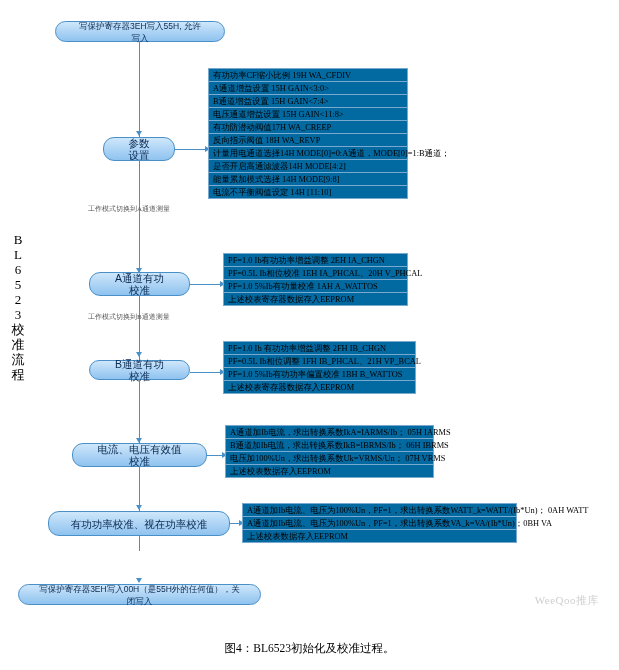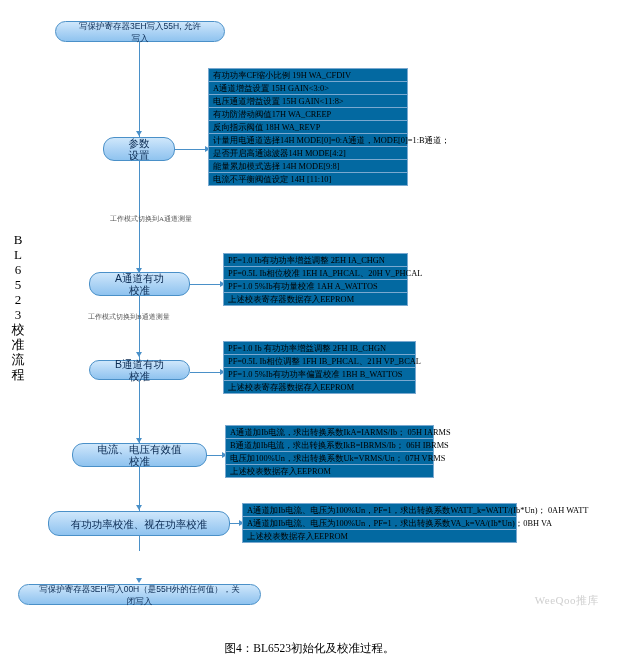--- a/index.html
+++ b/index.html
@@ -182,26 +182,27 @@
 
   <div class="hline" style="left:190px; top:372px; width:33px;"></div>
   <div class="arrow-right" style="left:220px; top:368.5px;"></div>
 
   <div class="hline" style="left:207px; top:455px; width:18px;"></div>
   <div class="arrow-right" style="left:222px; top:451.5px;"></div>
 
   <div class="hline" style="left:230px; top:523px; width:12px;"></div>
   <div class="arrow-right" style="left:239px; top:519.5px;"></div>
 
-  <div class="note" style="left:88px; top:214px;margin-left:22px;">工作模式切换到A通道测量</div>
+  <div class="note" style="left:88px; top:204px;">工作模式切换到A通道测量</div>
   <div class="note" style="left:88px; top:312px;">工作模式切换到B通道测量</div>
 
   <div class="detail-group" style="left:208px; top:68px; width:200px;">
     <div class="detail-row">有功功率CF缩小比例  19H WA_CFDIV</div>
     <div class="detail-row">A通道增益设置  15H GAIN&lt;3:0&gt;</div>
+    <div class="detail-row">B通道增益设置  15H GAIN&lt;7:4&gt;</div>
     <div class="detail-row">电压通道增益设置  15H GAIN&lt;11:8&gt;</div>
     <div class="detail-row">有功防潜动阀值17H WA_CREEP</div>
     <div class="detail-row">反向指示阀值  18H WA_REVP</div>
     <div class="detail-row">计量用电通道选择14H MODE[0]=0:A通道，MODE[0]=1:B通道；</div>
     <div class="detail-row">是否开启高通滤波器14H MODE[4:2]</div>
     <div class="detail-row">能量累加模式选择  14H MODE[9:8]</div>
     <div class="detail-row">电流不平衡阀值设定  14H [11:10]</div>
   </div>
 
   <div class="detail-group" style="left:223px; top:253px; width:185px;">

